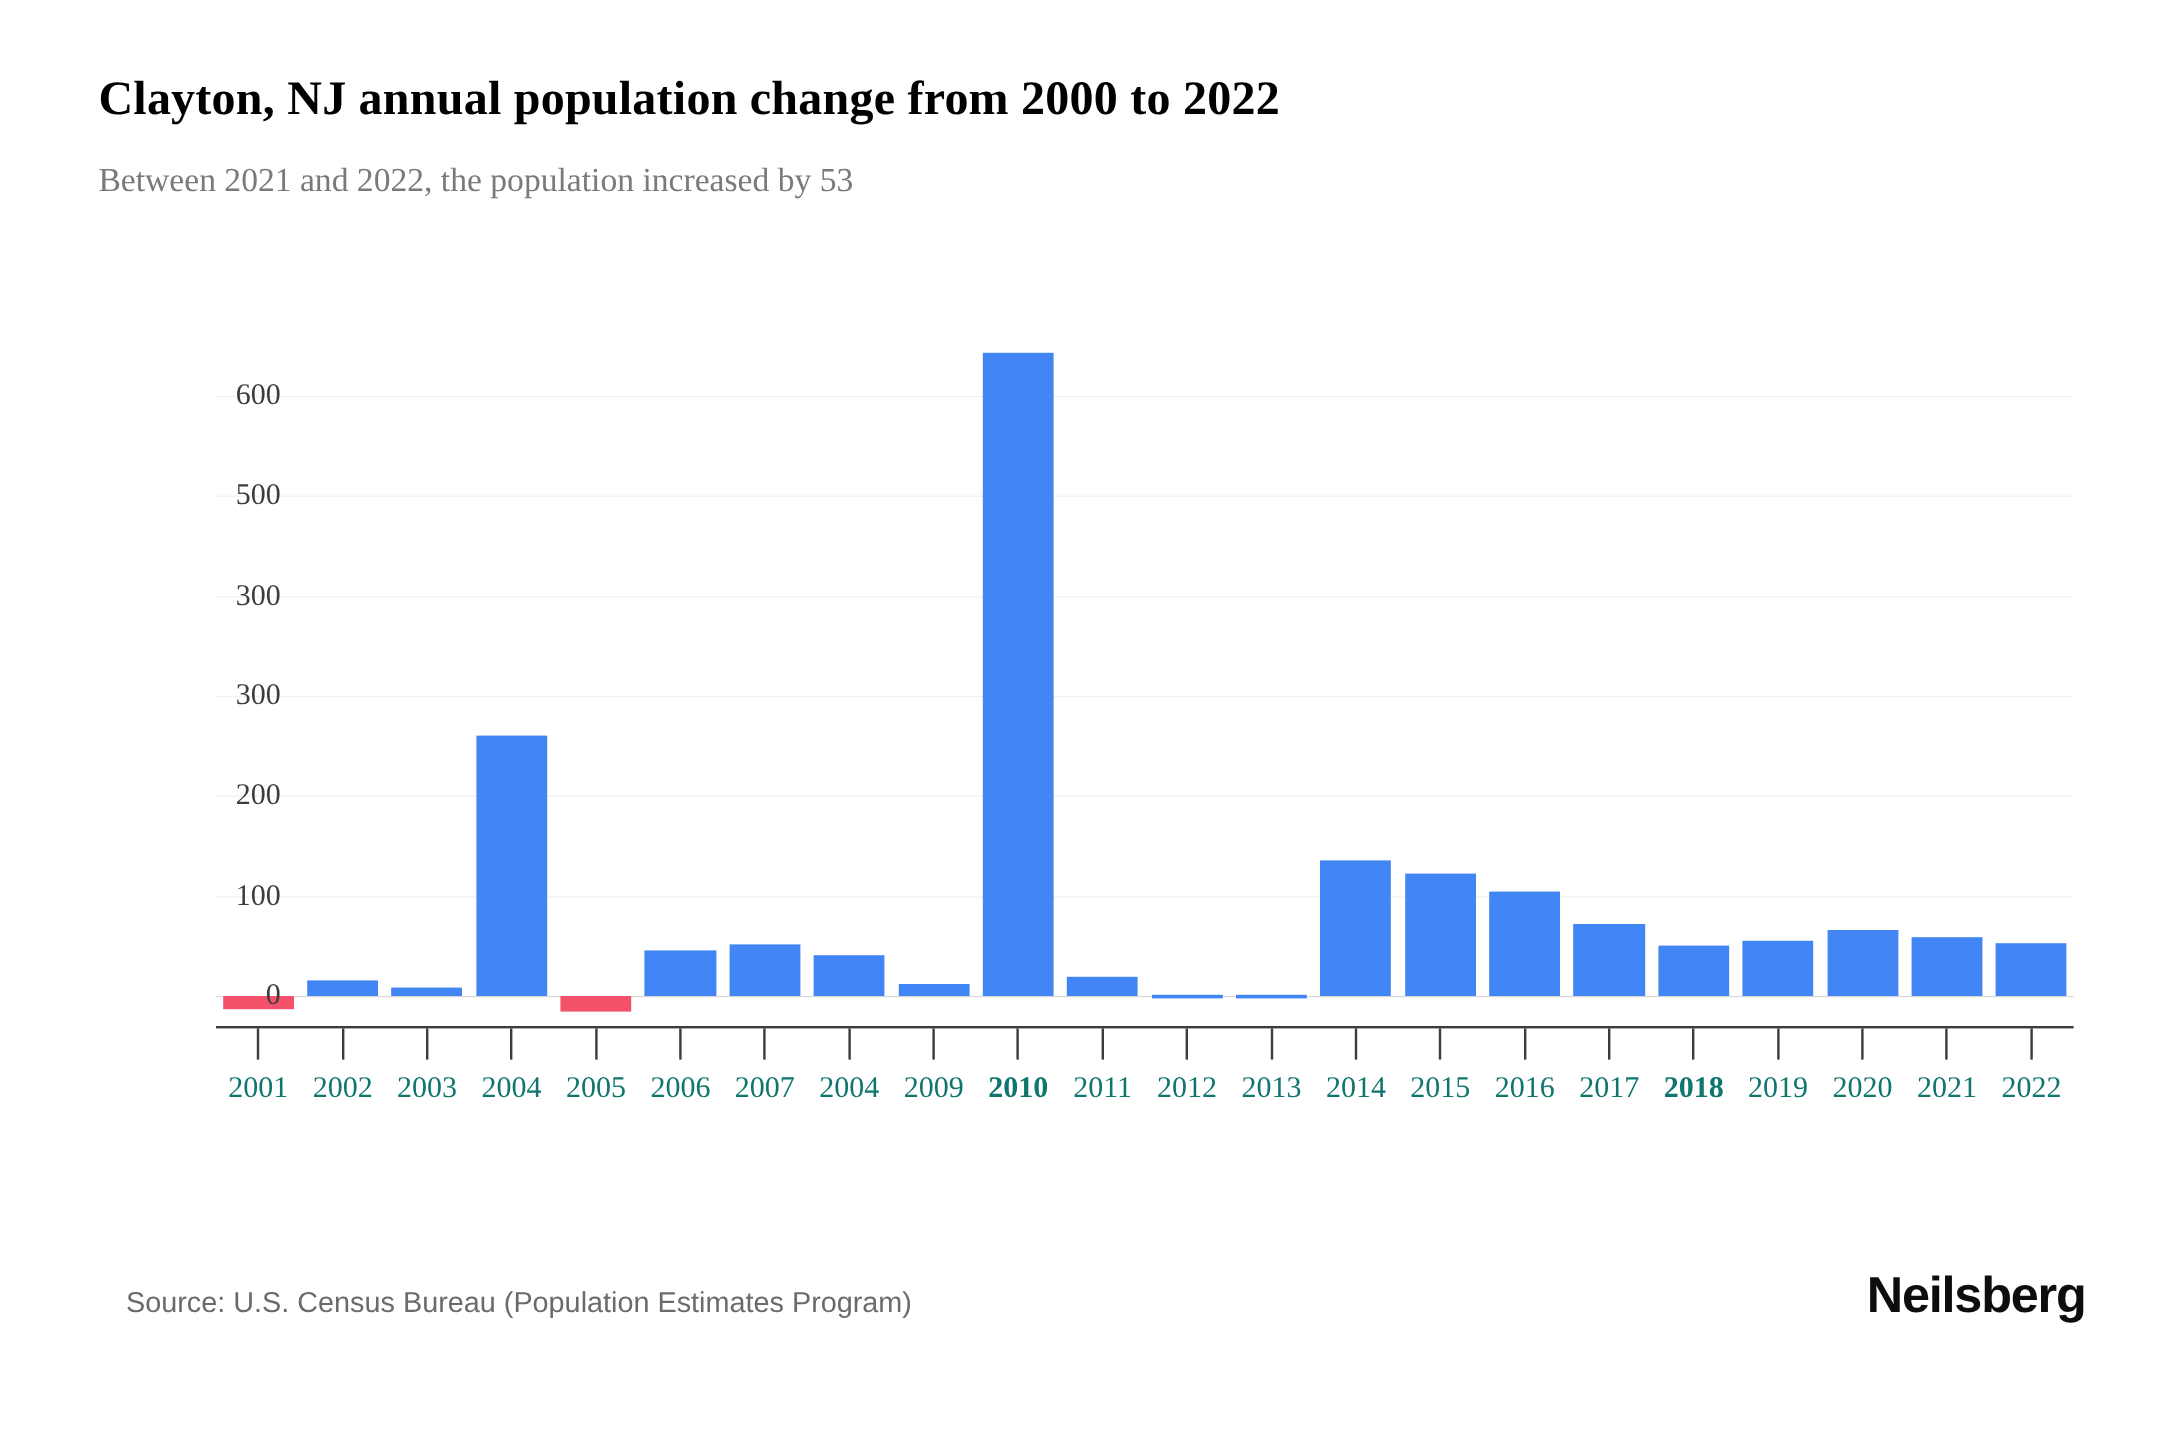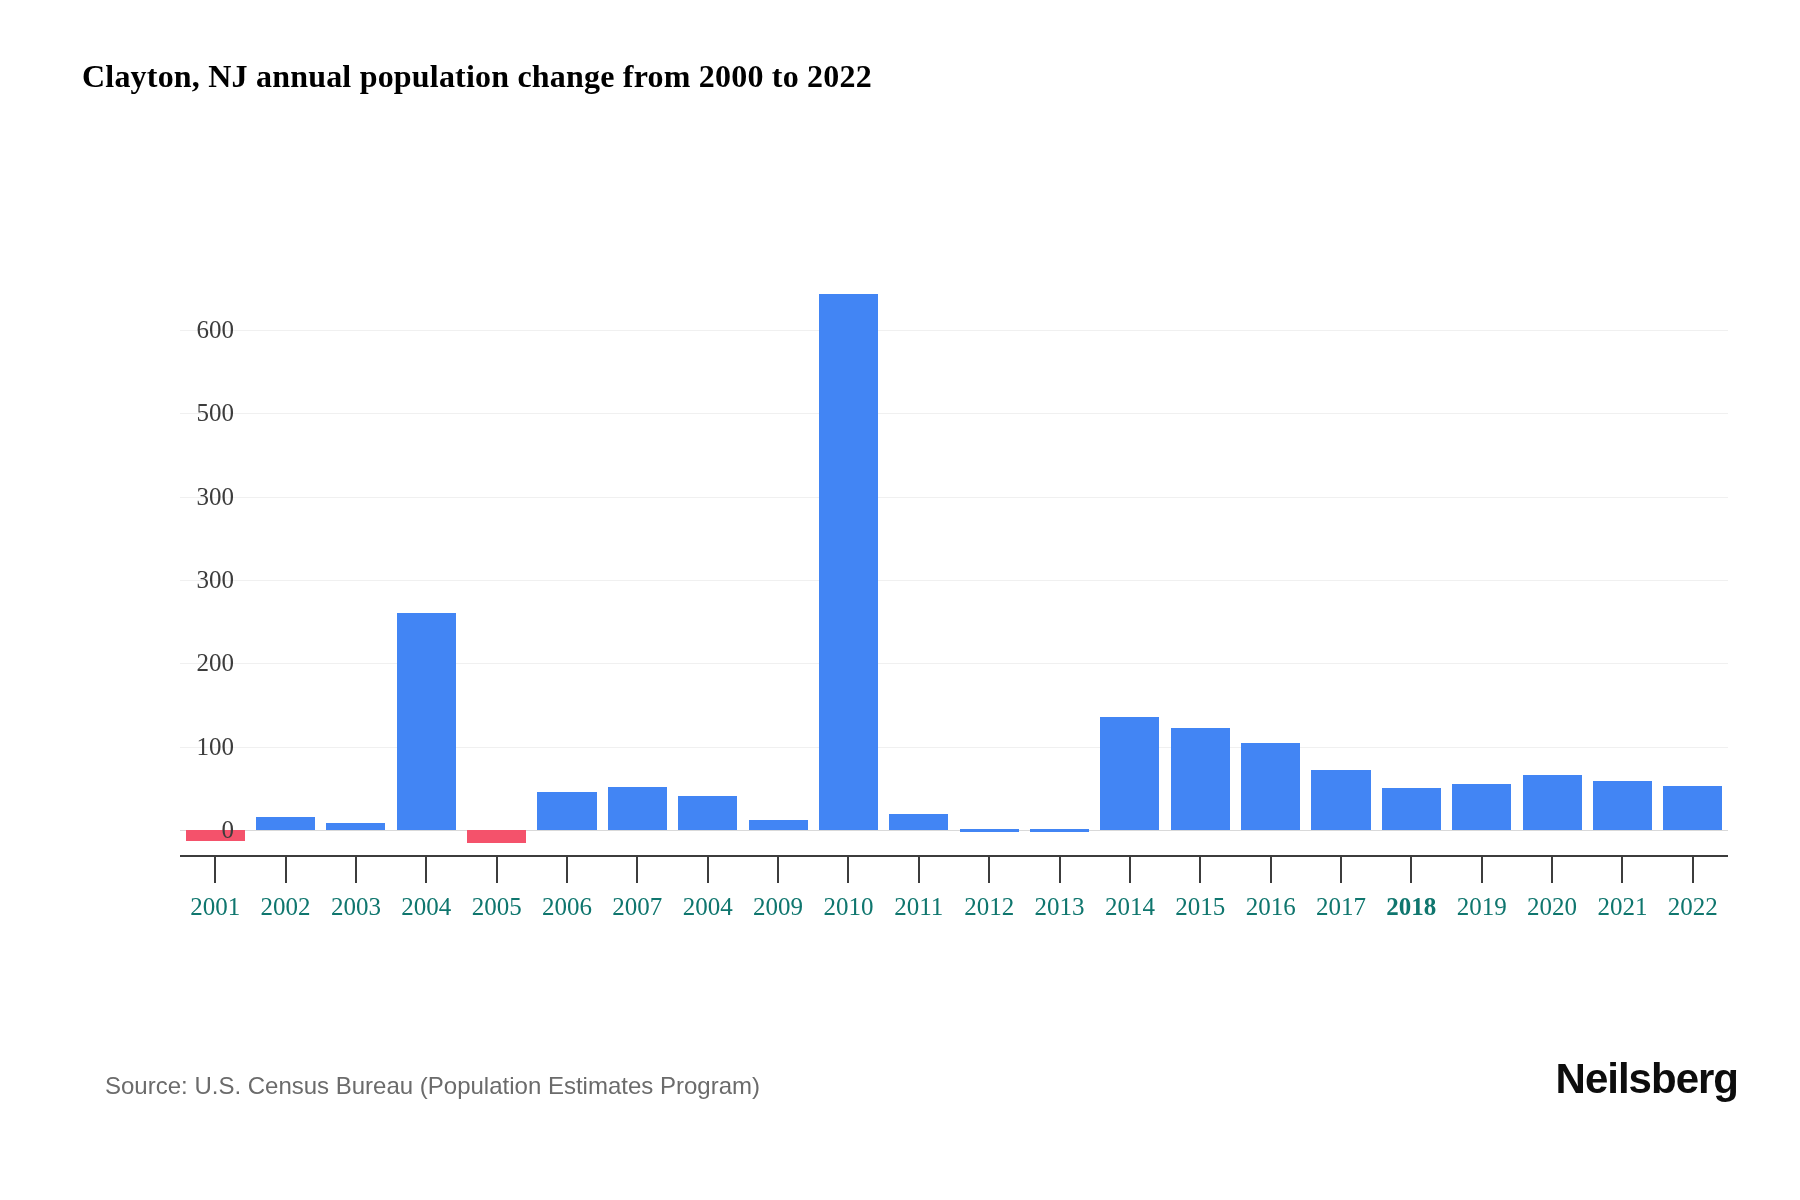--- a/index.html
+++ b/index.html
@@ -18,21 +18,21 @@
   .page {
     position: absolute;
     inset: 0;
     padding: 0;
   }
   .title {
     position: absolute;
     left: 82px;
     top: 58px;
     font-family: "Liberation Serif", serif;
-    font-size: 32px;
+    font-size: 40px;
     font-weight: bold;
     color: #000000;
     letter-spacing: 0.2px;
   }
   .subtitle {
     position: absolute;
     left: 82px;
     top: 135px;
     font-family: "Liberation Serif", serif;
     font-size: 28px;
@@ -130,20 +130,21 @@
     color: #0d0d0d;
     letter-spacing: -1px;
   }
 </style>
 </head>
 <body>
 
 <div class="page">
 
   <div class="title">Clayton, NJ annual population change from 2000 to 2022</div>
+  <div class="subtitle">Between 2021 and 2022, the population increased by 53</div>
 
   <div class="plot" id="plot">
     <div id="gridlines">
         <div class="zeroline" style="top: 550px;"></div>
         <div class="gridline" style="top: 466.667px;"></div>
         <div class="gridline" style="top: 383.333px;"></div>
         <div class="gridline" style="top: 300px;"></div>
         <div class="gridline" style="top: 216.667px;"></div>
         <div class="gridline" style="top: 133.333px;"></div>
         <div class="gridline" style="top: 50px;"></div>
@@ -241,21 +242,21 @@
       <div class="xlabel" style="left: 496.636px;">2005</div>
       <div class="tickmark" style="left: 566px;"></div>
       <div class="xlabel" style="left: 567px;">2006</div>
       <div class="tickmark" style="left: 636.364px;"></div>
       <div class="xlabel" style="left: 637.364px;">2007</div>
       <div class="tickmark" style="left: 706.727px;"></div>
       <div class="xlabel" style="left: 707.727px;">2004</div>
       <div class="tickmark" style="left: 777.091px;"></div>
       <div class="xlabel" style="left: 778.091px;">2009</div>
       <div class="tickmark" style="left: 847.455px;"></div>
-      <div class="xlabel" style="left: 848.455px;">2010</div>
+      <div class="xlabel" style="left: 848.455px; font-weight: bold;">2010</div>
       <div class="tickmark" style="left: 917.818px;"></div>
       <div class="xlabel" style="left: 918.818px;">2011</div>
       <div class="tickmark" style="left: 988.182px;"></div>
       <div class="xlabel" style="left: 989.182px;">2012</div>
       <div class="tickmark" style="left: 1058.55px;"></div>
       <div class="xlabel" style="left: 1059.55px;">2013</div>
       <div class="tickmark" style="left: 1128.91px;"></div>
       <div class="xlabel" style="left: 1129.91px;">2014</div>
       <div class="tickmark" style="left: 1199.27px;"></div>
       <div class="xlabel" style="left: 1200.27px;">2015</div>

